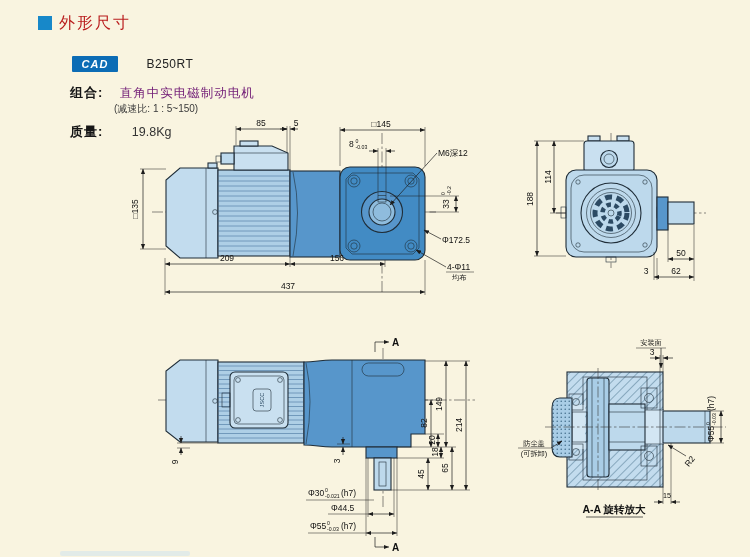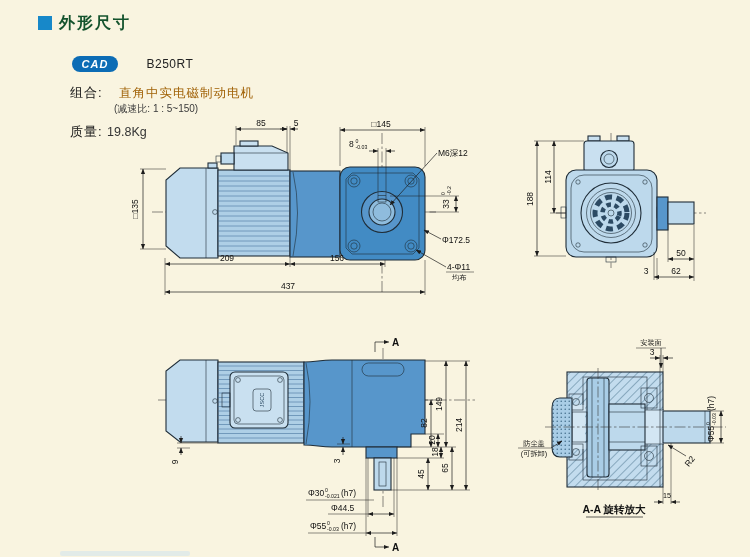--- a/index.html
+++ b/index.html
@@ -1,25 +1,25 @@
 <!DOCTYPE html>
 <html><head>
 <meta charset="utf-8">
 <style>
   html,body{margin:0;padding:0}
   body{width:750px;height:557px;position:relative;background:#f9f4e0;overflow:hidden;
        font-family:"Liberation Sans",sans-serif;}
   .hdr-abs{position:absolute;z-index:2;white-space:nowrap}
   .sq{display:inline-block;width:14px;height:14px;background:#1788c9;margin-right:7px;vertical-align:-2px}
-  .title{font-size:16px;font-weight:bold;color:#14532d;letter-spacing:2px}
-  .cad{display:inline-block;width:46px;height:16px;background:#0c6cb5;border-radius:8px;color:#fff;
+  .title{font-size:16px;font-weight:normal;color:#b91c1c;letter-spacing:2px}
+  .cad{display:inline-block;width:46px;height:16px;background:#0c6cb5;border-radius:1px;color:#fff;
        font-weight:bold;font-style:italic;font-size:11px;text-align:center;line-height:16px;letter-spacing:1px}
   .model{font-size:12px;color:#222;letter-spacing:.5px}
-  .lbl{font-size:13px;font-weight:normal;color:#161616;letter-spacing:1px}
-  .val-blue{font-size:12.5px;color:#a16207;letter-spacing:1px}
+  .lbl{font-size:13px;font-weight:bold;color:#161616;letter-spacing:1px}
+  .val-blue{font-size:12.5px;color:#701a75;letter-spacing:1px}
   .val{font-size:12.5px;color:#333}
   .ratio{font-size:10px;color:#3a3a3a}
   svg{position:absolute;left:0;top:0;z-index:1}
   .ol{stroke:#1f2d38;stroke-width:1.1}
   .thin{stroke:#1f2d38;stroke-width:.6;fill:none}
   .fin{stroke:#3f6d96;stroke-width:.55;fill:none}
   .cl{stroke:#3a3a3a;stroke-width:.6;fill:none;stroke-dasharray:11 2.5 2.5 2.5}
   .dl{stroke:#1c1c1c;stroke-width:.7;fill:none}
   .xl{stroke:#1c1c1c;stroke-width:.5;fill:none}
   text.dim{font-size:8.5px;fill:#111}
@@ -41,21 +41,21 @@
   <span class="cad">CAD</span>
   <span class="model" style="margin-left:24px">B250RT</span>
 </div>
 <div class="hdr-abs" style="left:70px;top:83px">
   <span class="lbl">组合:</span>
   <span class="val-blue" style="margin-left:12px">直角中实电磁制动电机</span>
 </div>
 <div class="hdr-abs ratio" style="left:114px;top:102px">(减速比: 1 : 5~150)</div>
 <div class="hdr-abs" style="left:70px;top:122px">
   <span class="lbl">质量:</span>
-  <span class="val" style="margin-left:0">19.8Kg</span>
+  <span class="val" style="margin-left:24px">19.8Kg</span>
 </div>
 
 <svg width="750" height="557" viewBox="0 0 750 557">
 <defs>
   <marker id="ar" viewBox="0 0 8 8" refX="7.6" refY="4" markerWidth="7.5" markerHeight="7.5" orient="auto-start-reverse">
     <path d="M0 0.8 L8 4 L0 7.2 Z" fill="#1c1c1c"></path>
   </marker>
   <pattern id="hatch" width="6" height="6" patternUnits="userSpaceOnUse" patternTransform="rotate(45)">
     <rect width="6" height="6" fill="#c3dcee"></rect>
         <line x1="0" y1="0" x2="0" y2="6" stroke="#4c748f" stroke-width="1"></line>

